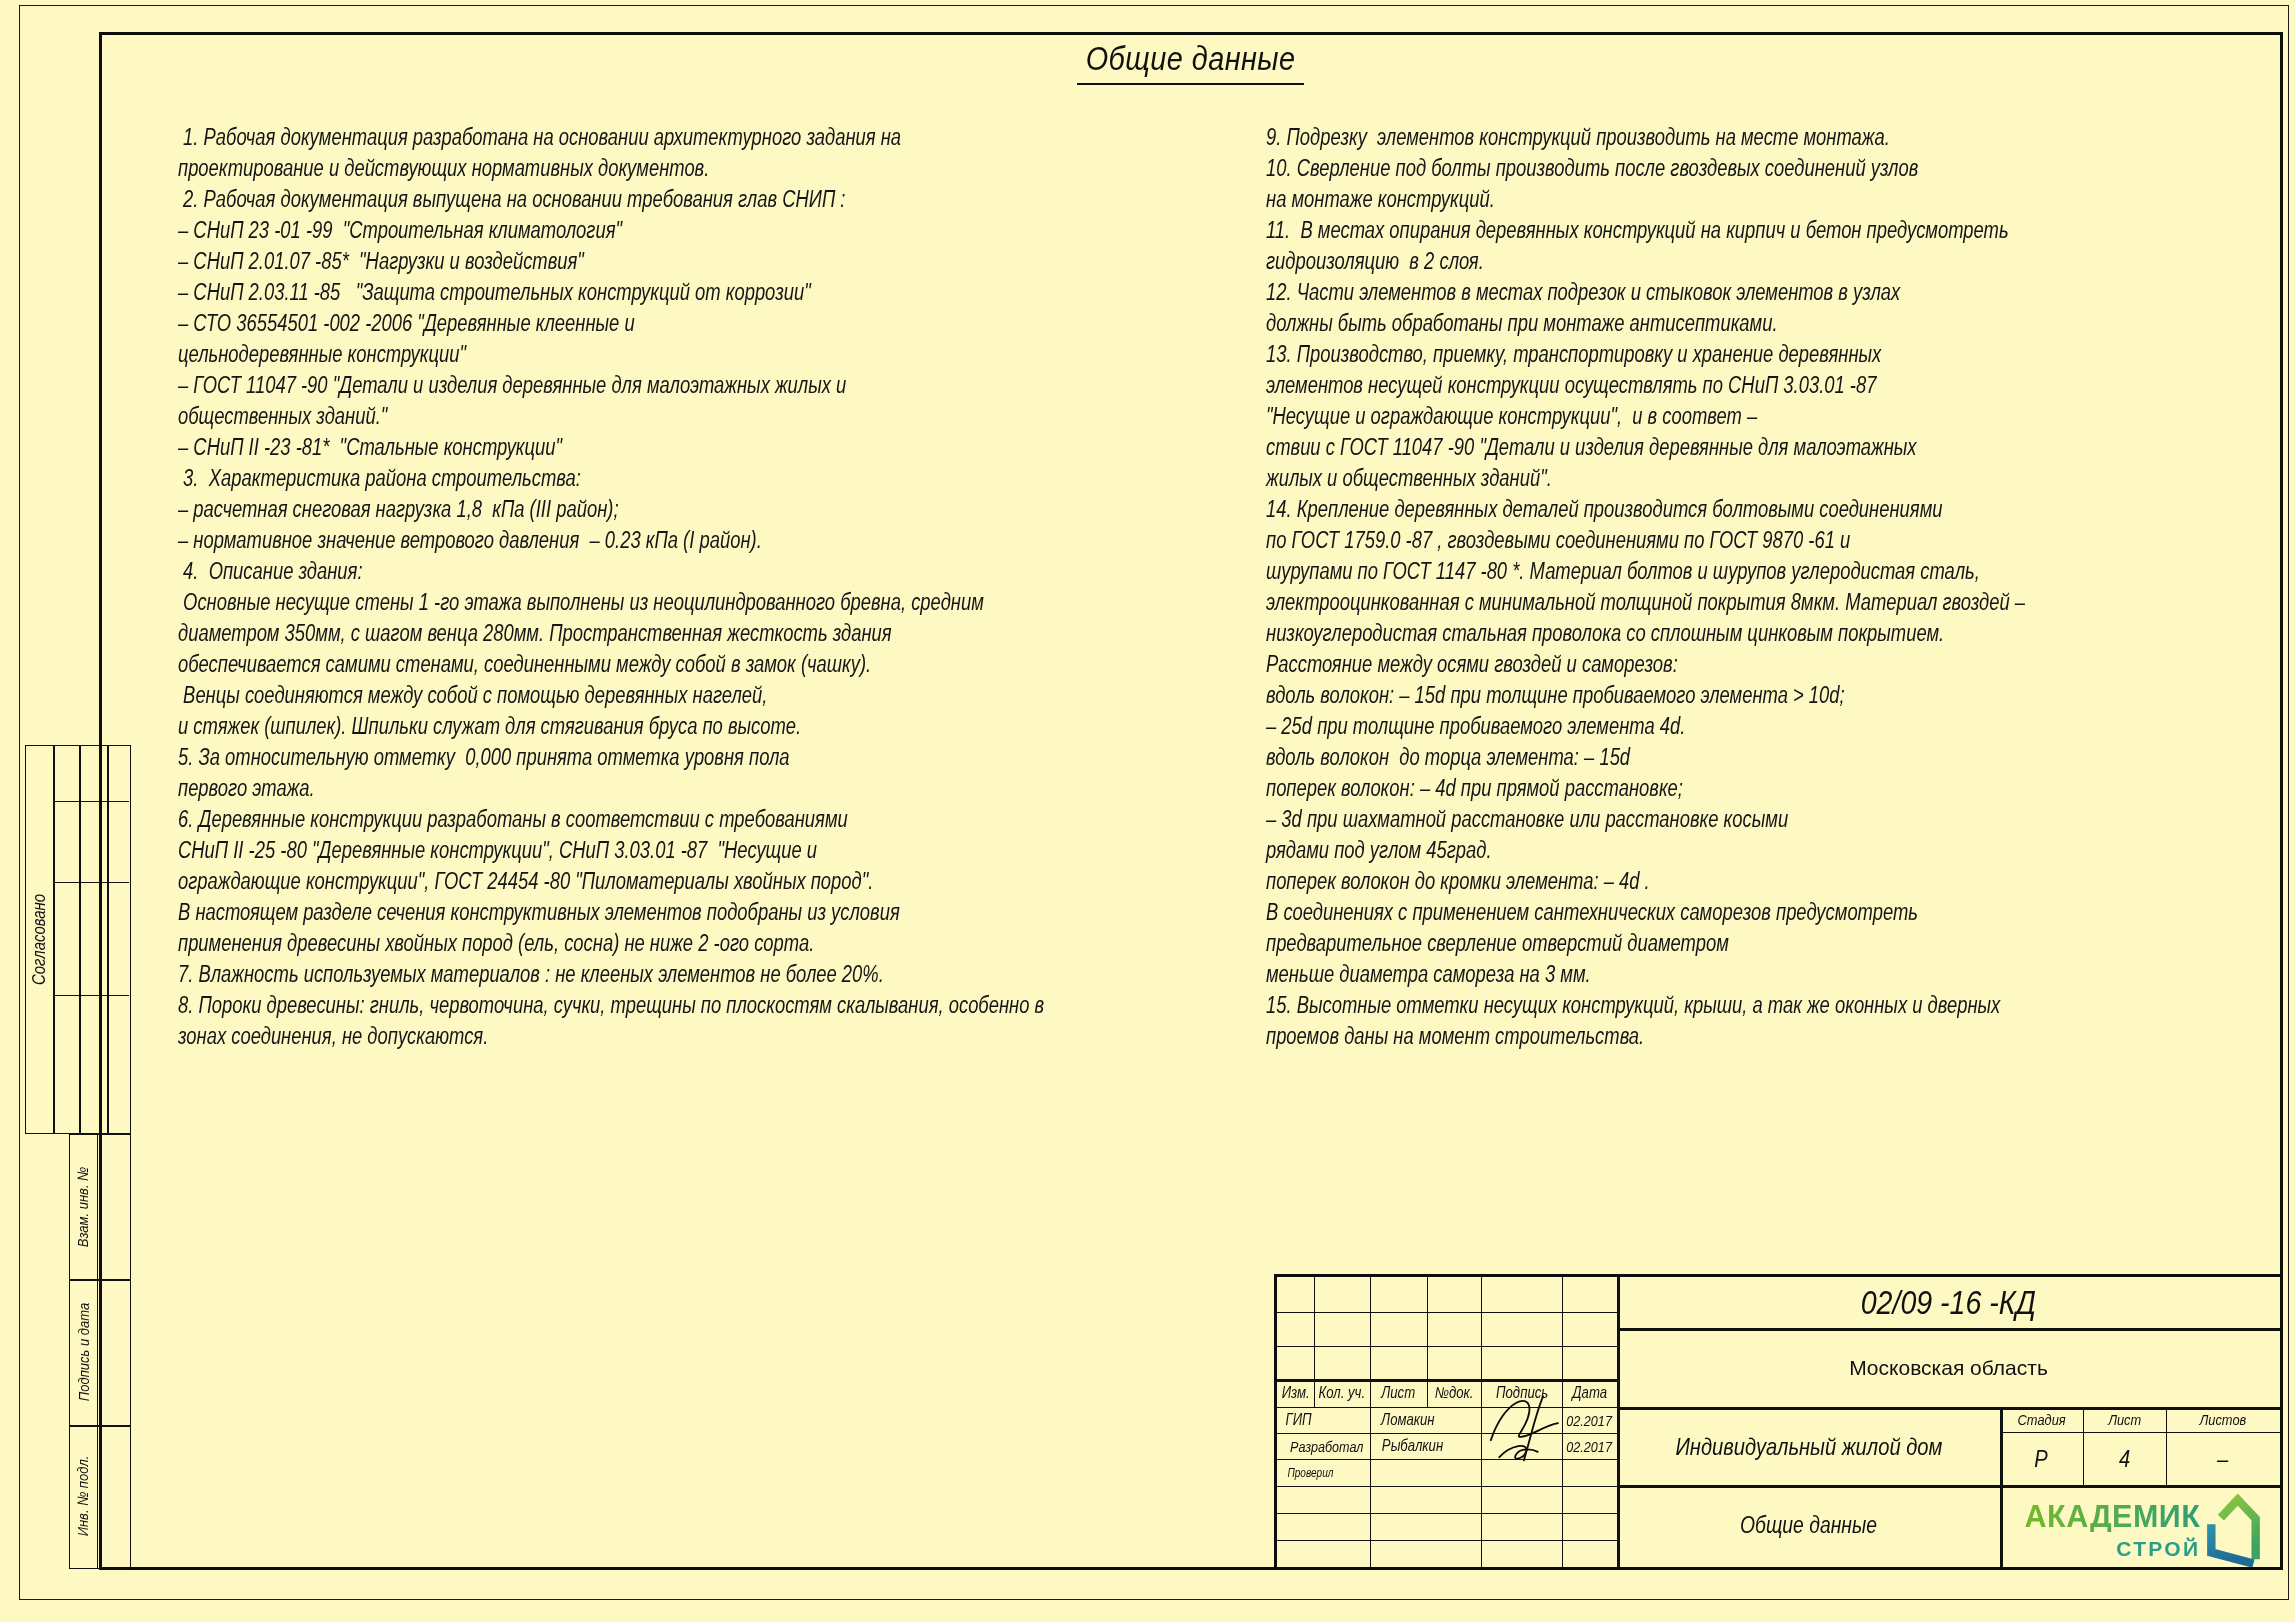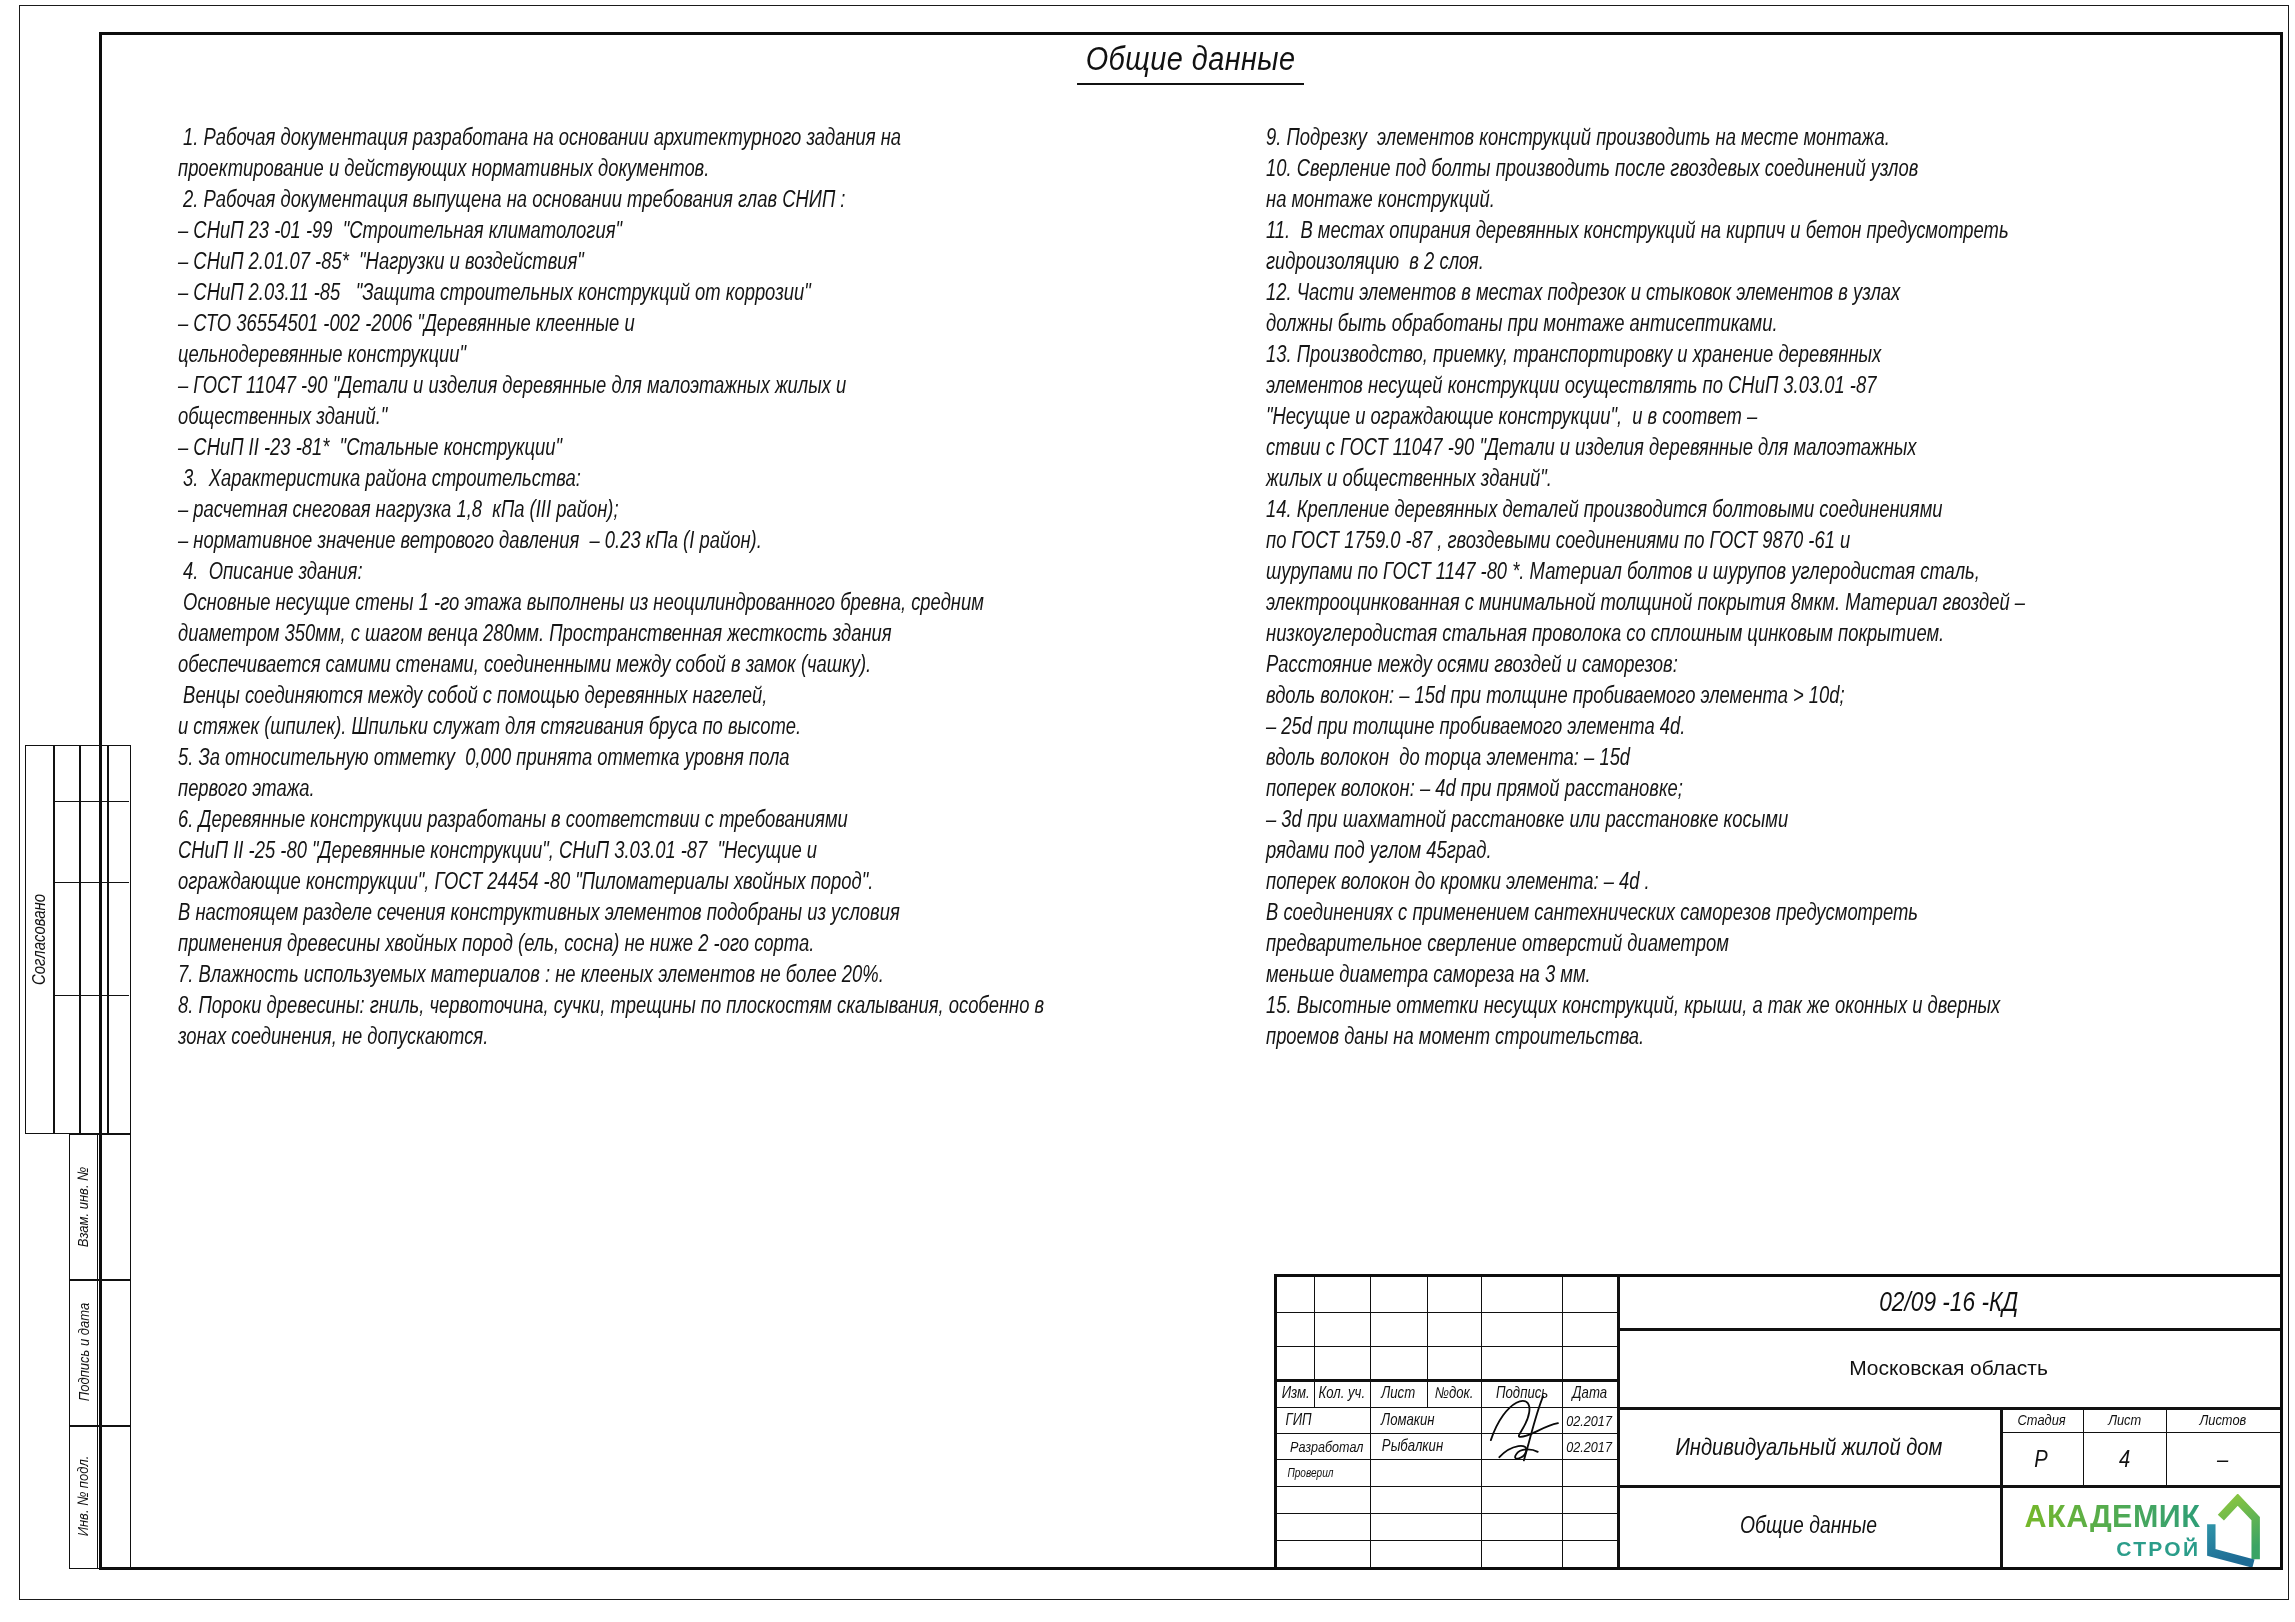--- a/index.html
+++ b/index.html
@@ -1,17 +1,17 @@
 <!DOCTYPE html>
 <html style="font-size:7.4px"><head>
 <meta charset="utf-8">
 <style>
   html,body { margin:0; padding:0; background:#e8e8e8; }
   .sheet {
-    position:relative; width:2295px; height:1623px; background:#ffffff;
+    position:relative; width:2295px; height:1623px; background:#fef9c3;
     font-family:"Liberation Sans", sans-serif; color:#111; overflow:hidden;
   }
   .ln { position:absolute; background:#111; }
   .border-outer { position:absolute; left:18.5px; top:4.6px; width:2270px; height:1595px;
     border:1.4px solid #1a1a1a; box-sizing:border-box; }
   .frame { position:absolute; left:99px; top:32px; width:2184px; height:1538px;
     border:3.2px solid #0d0d0d; box-sizing:border-box; }
   .g { font-style:italic; }
   .title-wrap { position:absolute; left:99px; top:39px; width:2184px; text-align:center; }
   .title { display:inline-block; font-style:italic; font-size:34px; letter-spacing:0.5px;
@@ -221,21 +221,21 @@
       </div>
 
     <svg class="sig" style="left:206px;top:112px;" width="86" height="81" viewBox="0 0 160 152">
       <g fill="none" stroke="#0a0a0a" stroke-width="3.4" stroke-linecap="round">
         <path d="M14 96 C 40 18 92 4 86 44 C 82 72 58 90 70 90 C 92 88 110 70 140 64"></path>
         <path d="M112 14 C 98 48 90 86 76 134"></path>
         <path d="M30 128 C 52 104 86 100 80 118 C 75 132 52 136 62 122 C 70 110 92 112 102 118"></path>
       </g>
     </svg>
 
-    <div class="cell g" style="left:340px;top:0;width:663px;height:51px;font-size:27px;">
+    <div class="cell g" style="left:340px;top:0;width:663px;height:51px;font-size:34px;">
         <span>02/09 -16 -КД</span>
       </div>
     <div class="cell" style="left:340px;top:51px;width:663px;height:79px;font-size:21px;">
         <span style="transform:none;">Московская область</span>
       </div>
     <div class="cell g" style="left:340px;top:130px;width:383px;height:79px;font-size:24px;">
         <span>Индивидуальный жилой дом</span>
       </div>
     <div class="cell g" style="left:340px;top:208px;width:383px;height:81px;font-size:23px;">
         <span>Общие данные</span>

